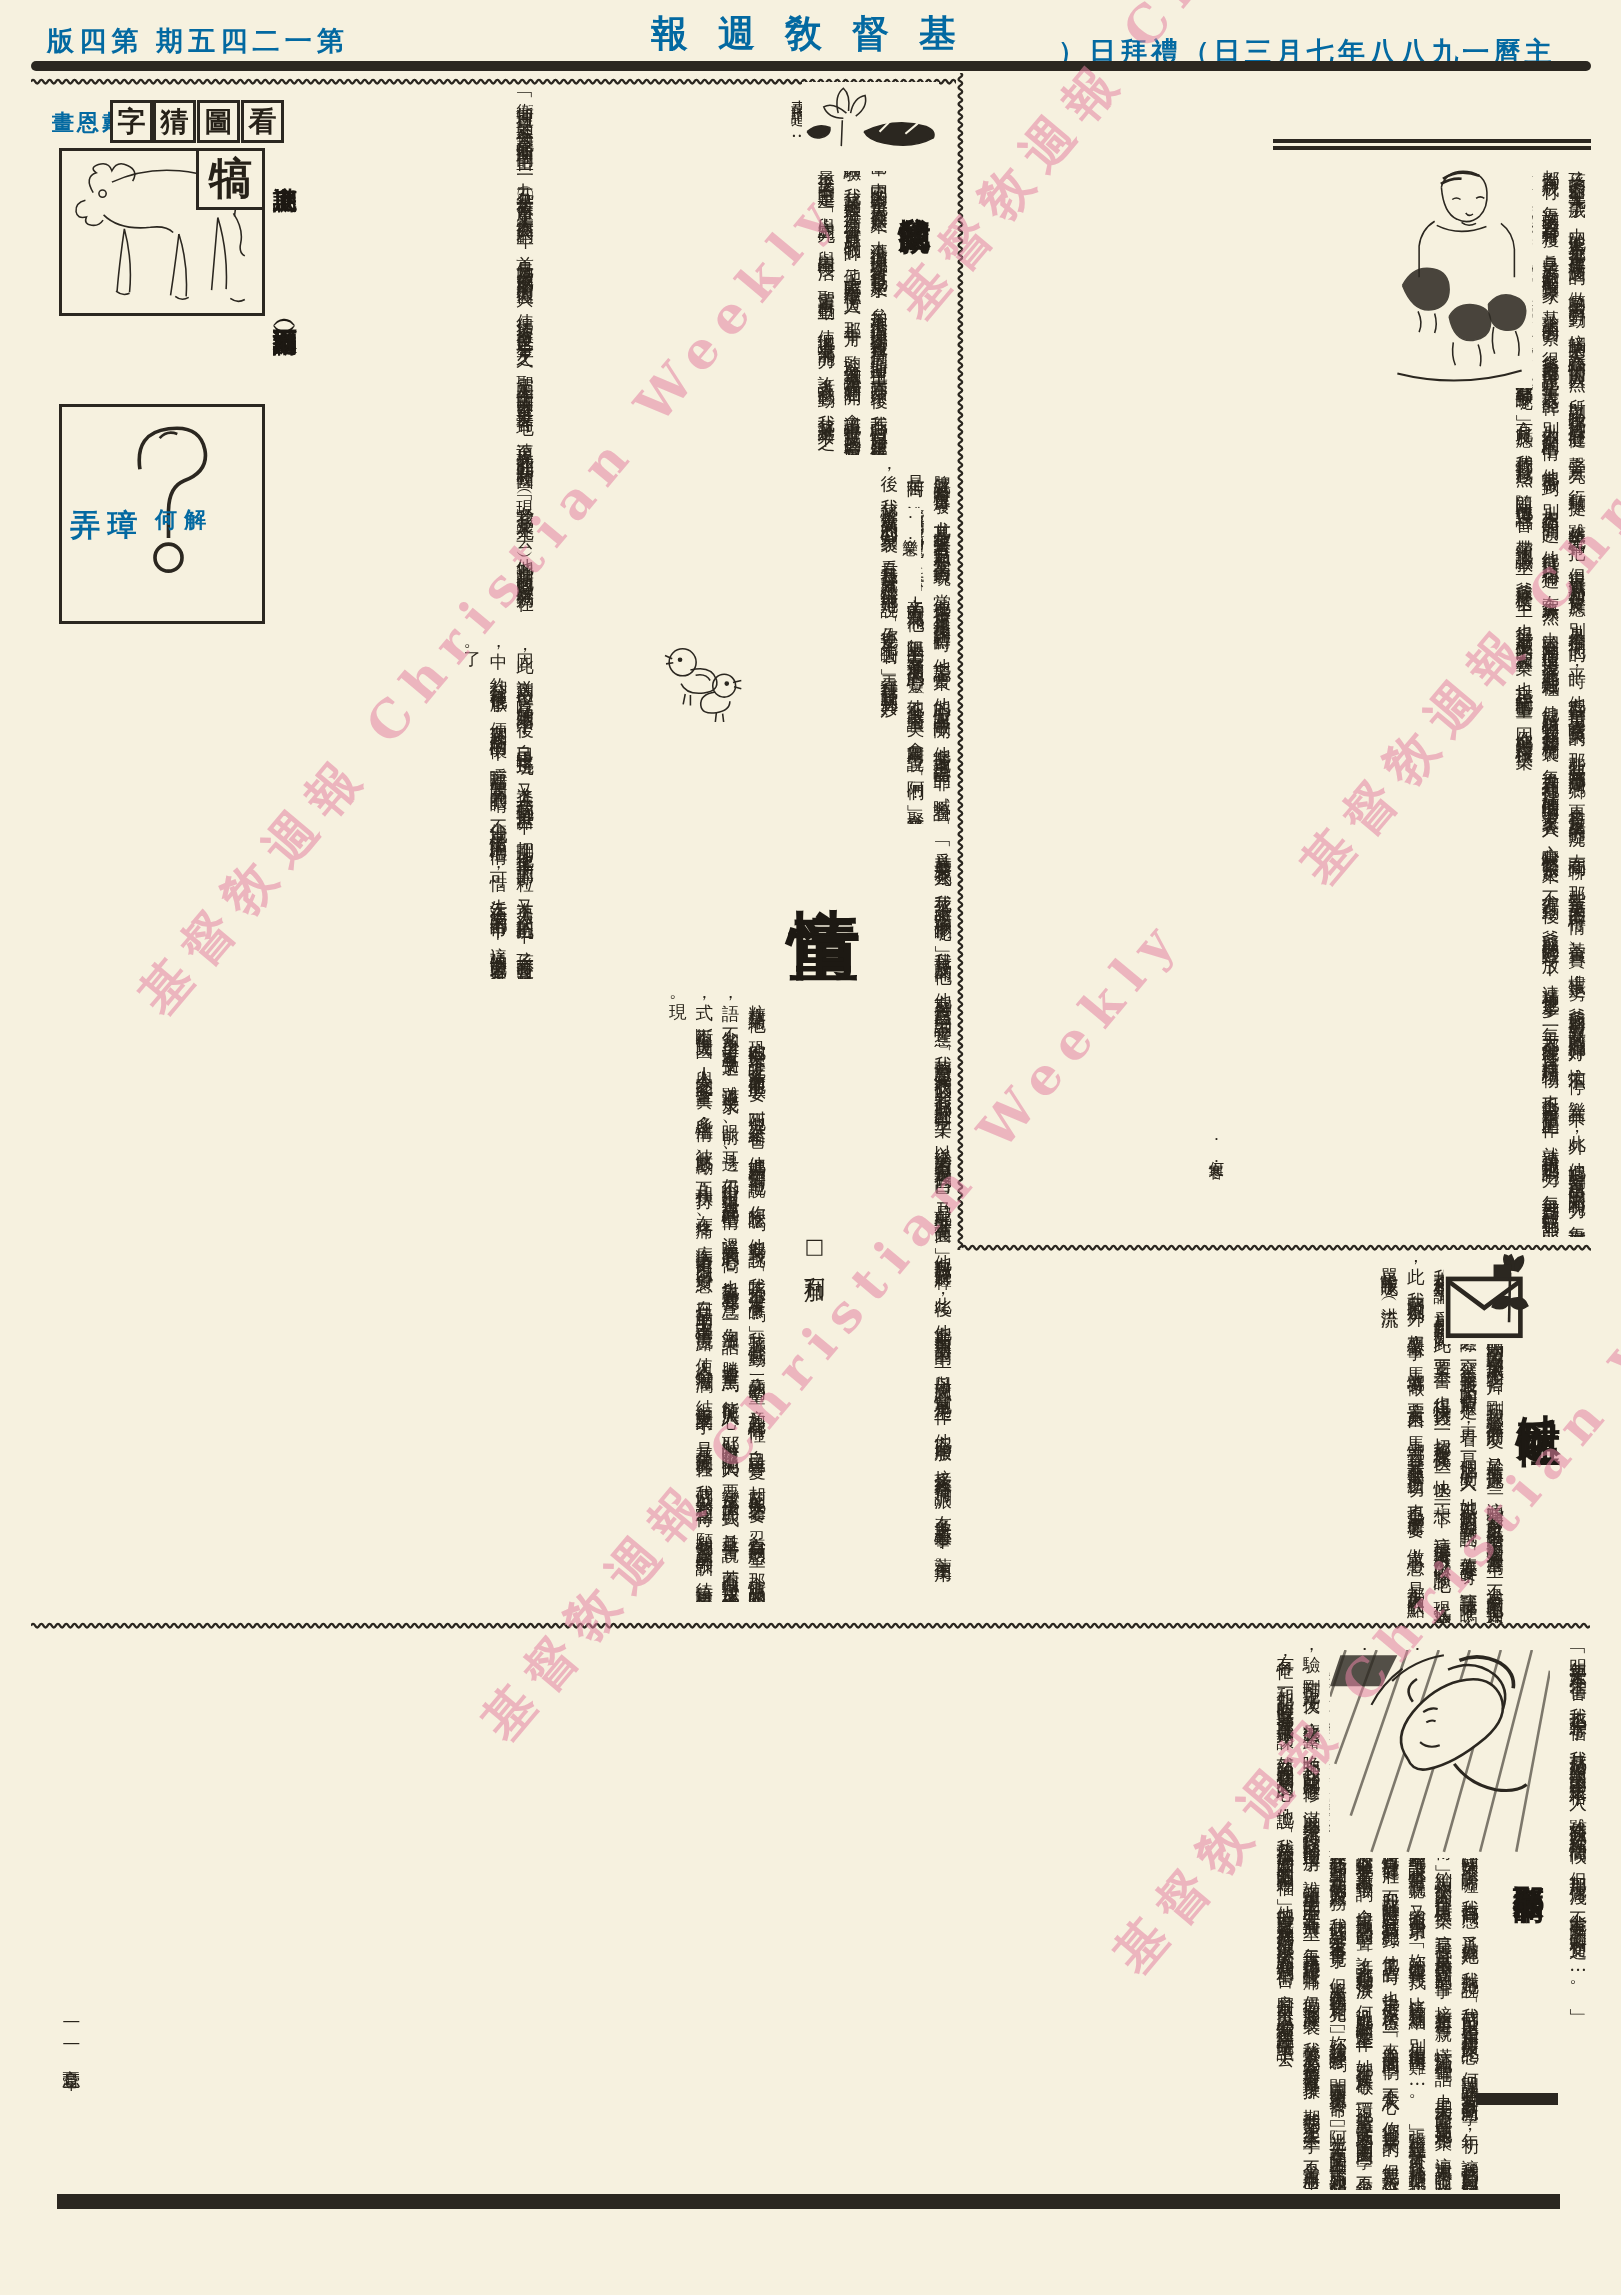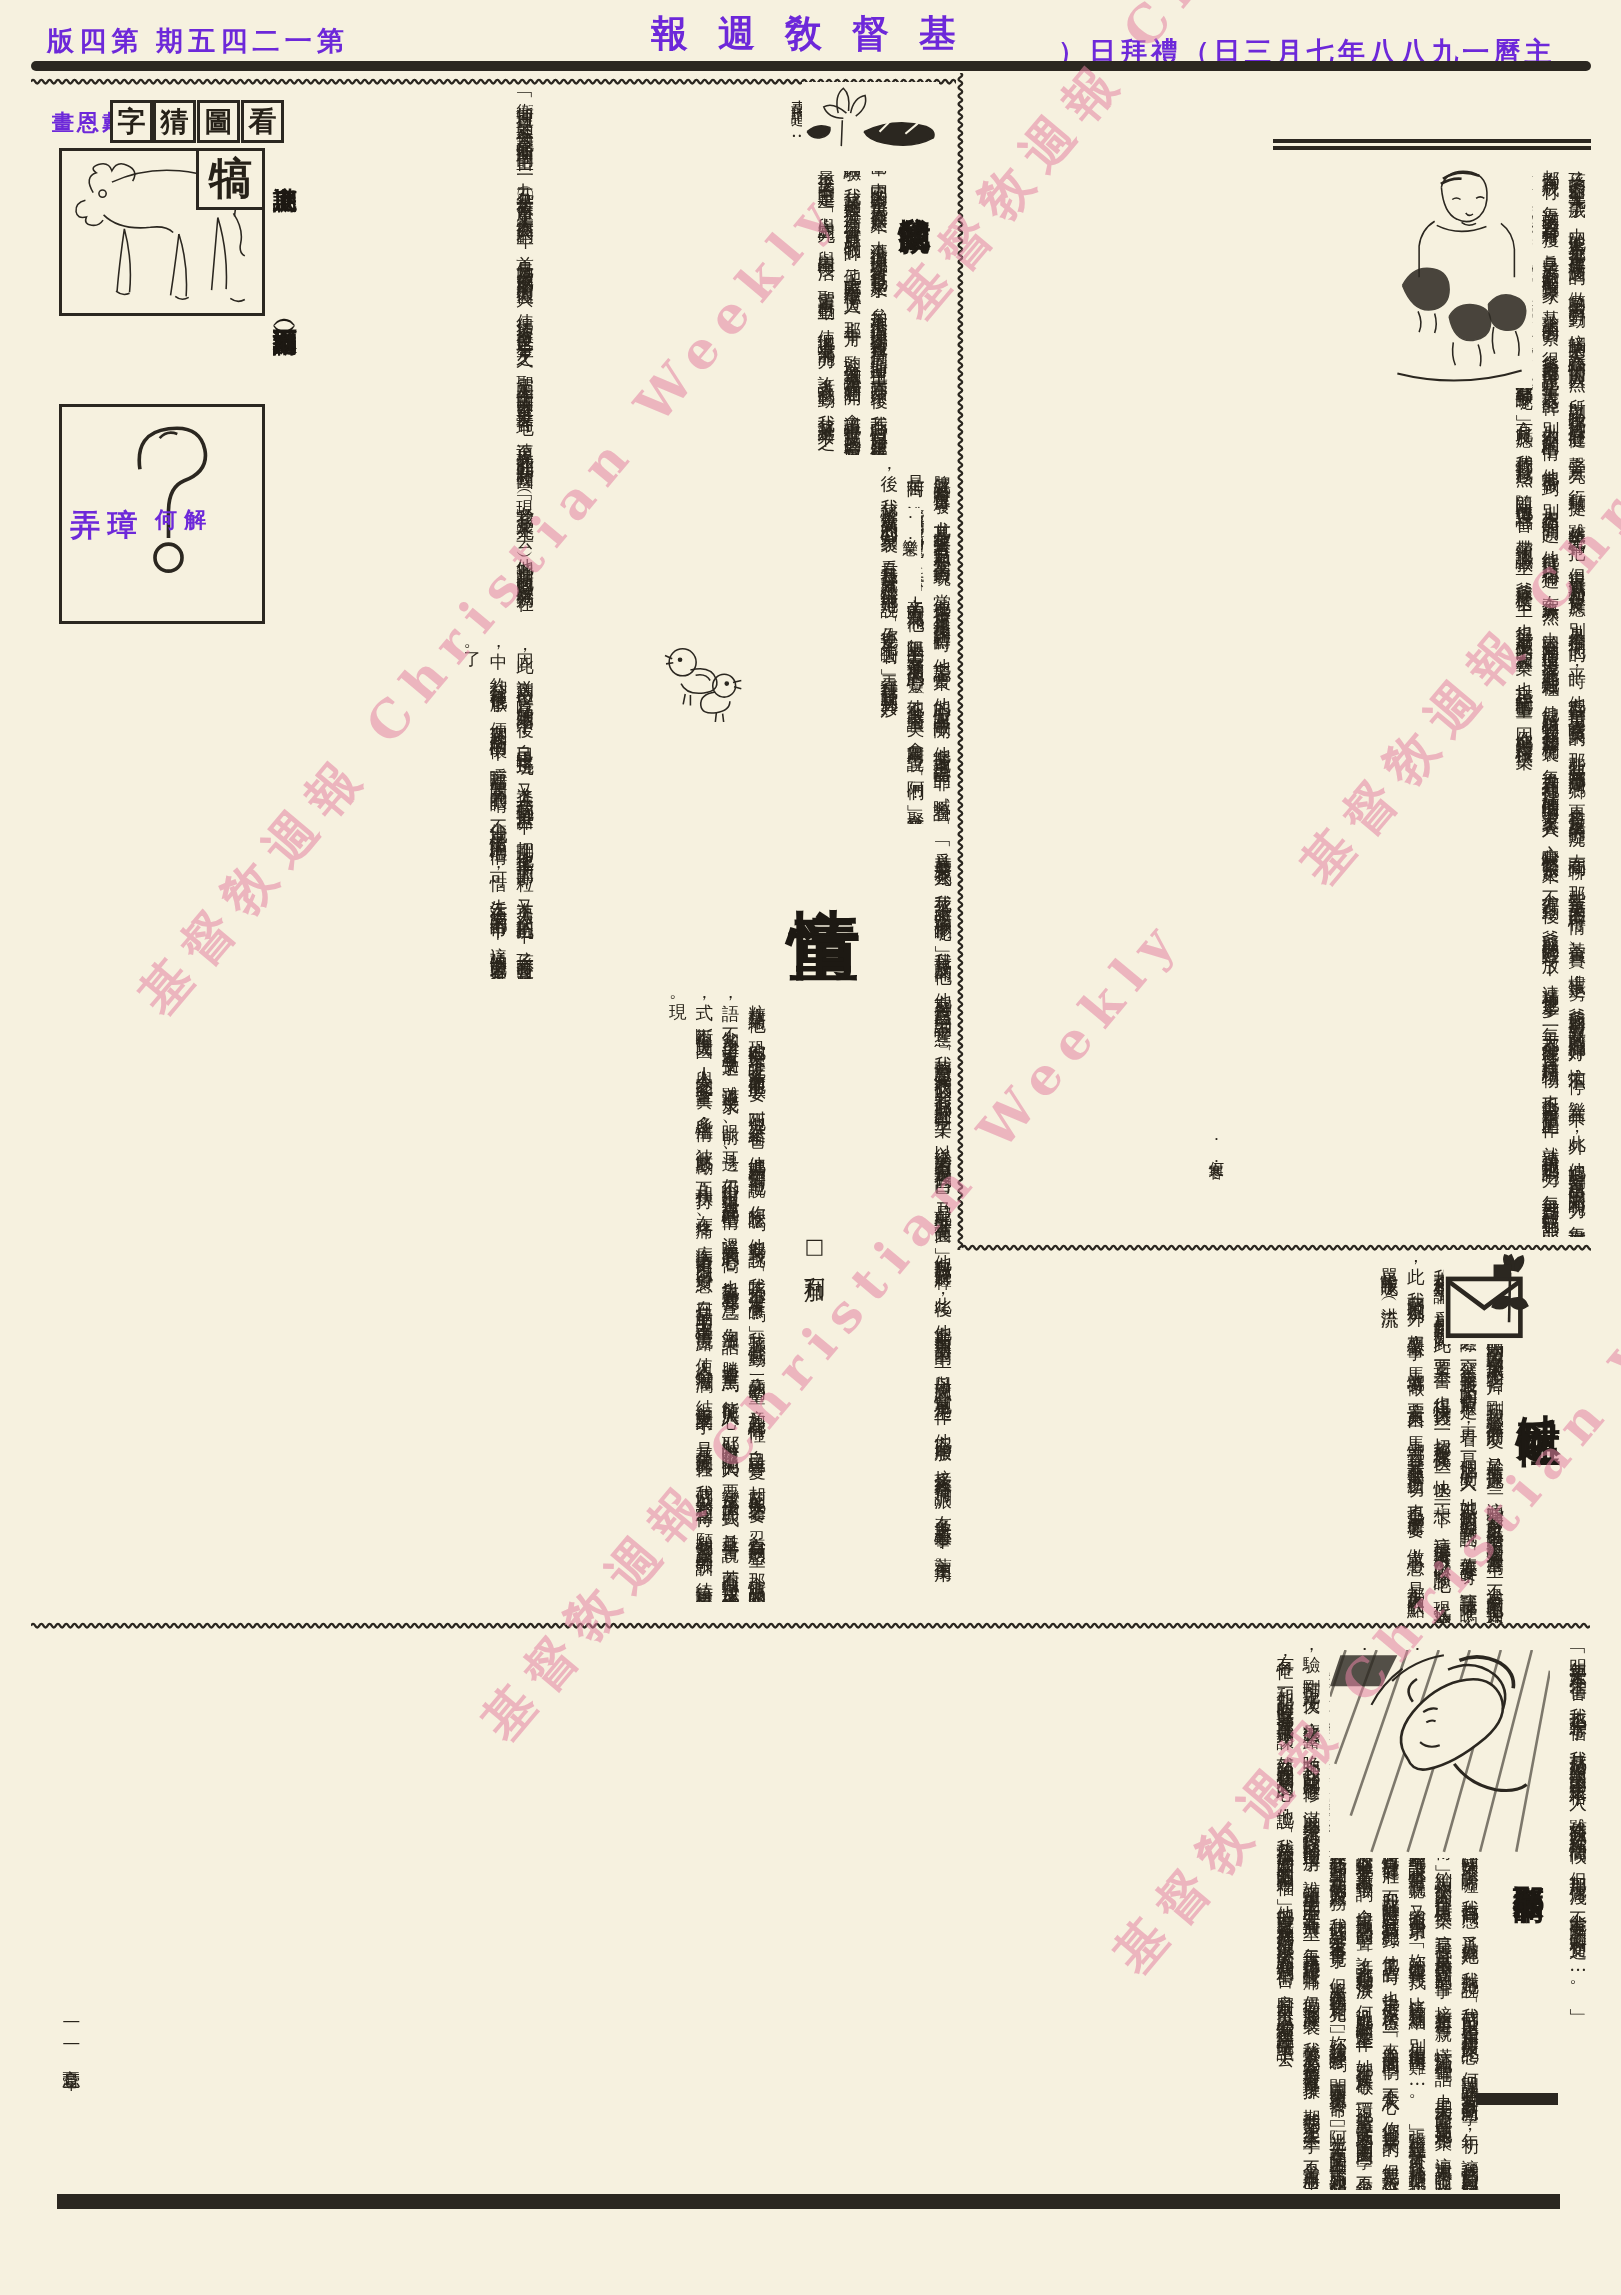--- a/index.html
+++ b/index.html
@@ -1,19 +1,19 @@
 <!DOCTYPE html>
 <html style="font-size:8.3px"><head>
 <meta charset="utf-8">
 <style>
   html,body{margin:0;padding:0;background:#8a857a;}
   .page{position:relative;width:1622px;height:2295px;background:#f6f1df;overflow:hidden;
         font-family:"DejaVu Serif","Liberation Serif",serif;color:#262118;}
   .abs{position:absolute;}
-  .ht{position:absolute;white-space:nowrap;color:#6d28d9;}
+  .ht{position:absolute;white-space:nowrap;color:#0369a1;}
   .vt{position:absolute;writing-mode:vertical-rl;text-orientation:upright;overflow:hidden;
       font-size:17.6px;line-height:1.5;letter-spacing:3.1px;color:#29241b;text-align:start;}
   .vtitle{position:absolute;writing-mode:vertical-rl;text-orientation:upright;font-weight:bold;
       color:#1d1913;overflow:hidden;}
   .sig{background:#f6f1df;}
   .rule{position:absolute;background:#2b2720;}
   .wavy{position:absolute;height:7.3px;}
   .wm{position:absolute;color:rgba(228,132,162,.55);font-weight:bold;white-space:nowrap;
       transform:rotate(-50deg);transform-origin:0 0;letter-spacing:13.5px;font-size:51px;pointer-events:none;}
   .charbox{position:absolute;width:37px;height:37px;border:3.6px solid #2b2720;display:flex;

